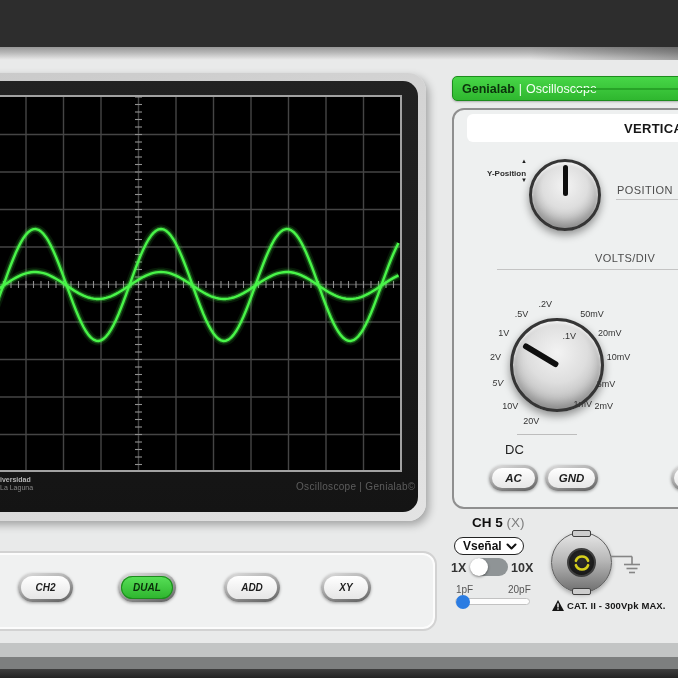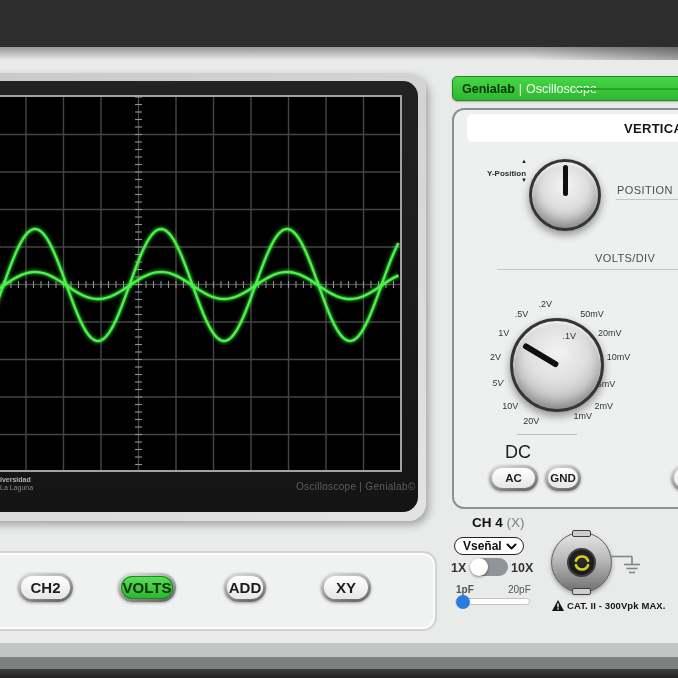--- a/index.html
+++ b/index.html
@@ -58,35 +58,35 @@
   #knob-volts{left:510px;top:318px;width:94px;height:94px;}
   #knob-volts .ptr{top:5px;height:40px;width:5.5px;margin-left:-2.75px;}
 
   .sect-label{position:absolute;font-size:11px;color:#4d4d4d;letter-spacing:.4px;}
   .sect-rule{position:absolute;height:1px;background:#c4c4c4;}
 
   .volts-scale{position:absolute;left:510px;top:318px;width:94px;height:94px;pointer-events:none;}
   .volts-scale span{position:absolute;font-size:9px;color:#333;white-space:nowrap;transform:translate(-50%,-50%);}
 
   .coupling-sep{position:absolute;left:517px;top:434px;width:60px;height:1px;background:#bdbdbd;}
-  .coupling-readout{position:absolute;left:505px;top:442px;font-size:18px;color:#222;}
+  .coupling-readout{position:absolute;left:505px;top:442px;font-size:13px;color:#222;}
 
   
   .pill{position:absolute;border-radius:16px;padding:3px;box-sizing:border-box;
     background:linear-gradient(165deg,#e2e2e2 0%,#a8a8a8 45%,#5c5c5c 100%);
     box-shadow:0 1px 3px rgba(0,0,0,.35);cursor:pointer;}
   .pill-inner{width:100%;height:100%;border-radius:13px;display:flex;align-items:center;justify-content:center;
     background:linear-gradient(180deg,#ffffff 0%,#e6e6e6 100%);
-    font-weight:bold;color:#1d1d1d;}
+    font-weight:bold;color:#1d1d1d;font-style:italic;}
   .pill.active .pill-inner{background:linear-gradient(180deg,#58e058 0%,#2db42d 100%);
     box-shadow:inset 0 0 0 1px #1d8a1d;color:#0a2e0a;}
   .pill.small{height:26px;}
   .pill.small .pill-inner{font-size:11.5px;}
   .pill.mode-btn{height:29px;top:573px;}
-  .pill.mode-btn .pill-inner{font-size:15px;text-align:right;}
+  .pill.mode-btn .pill-inner{font-size:10px;text-align:right;}
 
   
   .ch1-title{position:absolute;left:472px;top:515px;font-size:13.5px;color:#0f0f0f;font-weight:bold;}
   .ch1-title .axis{font-weight:normal;color:#7d7d7d;}
   .src-select{position:absolute;left:454px;top:537px;width:70px;height:18px;border:1.5px solid #242424;
     border-radius:10px;background:#fff;box-sizing:border-box;display:flex;align-items:center;
     padding:0 6px 0 8px;cursor:pointer;}
   .src-select .val{font-size:12px;font-weight:600;color:#101010;flex:1;}
   .tog-label{position:absolute;font-size:12.5px;font-weight:600;color:#333;}
   .toggle{position:absolute;left:471px;top:558px;width:37px;height:18px;border-radius:9px;background:#8f9496;cursor:pointer;}
@@ -318,59 +318,59 @@
       </div>
   </div>
   <div class="volts-scale" id="volts-scale">
       <span style="left: 35.1698px; top: -13.8609px; text-align: right;">.2V</span>
       <span style="left: 59.3608px; top: -13.7553px; margin-top: 32px;">.1V</span>
       <span style="left: 82.1172px; top: -4.09582px;">50mV</span>
       <span style="left: 99.8637px; top: 14.6051px;">20mV</span>
       <span style="left: 108.538px; top: 39.4441px;">10mV</span>
       <span style="left: 96px; top: 65.6438px;">5mV</span>
       <span style="left: 93.792px; top: 87.6757px;">2mV</span>
-      <span style="left: 72.711px; top: 98px;">1mV</span>
+      <span style="left: 72.711px; top: 86px;">1mV</span>
       <span style="left: 21.289px; top: 103.418px;">20V</span>
       <span style="left: 0.208006px; top: 87.6757px;">10V</span>
       <span style="left: -12.2909px; top: 65.127px; font-style: italic;">5V</span>
       <span style="left: -14.5379px; top: 39.4441px;">2V</span>
       <span style="left: -6.14437px; top: 15.0676px;">1V</span>
       <span style="left: 11.4383px; top: -3.78743px;">.5V</span>
     </div>
 
   <div class="coupling-sep"></div>
   <div class="coupling-readout">DC</div>
 
   <div class="pill small" style="left:489px;top:465px;width:49px;">
     <div class="pill-inner">AC</div>
   </div>
-  <div class="pill small" style="left:545px;top:465px;width:36px;">
+  <div class="pill small" style="left:545px;top:465px;width:53px;">
     <div class="pill-inner">GND</div>
   </div>
   <div class="pill small" style="left:671px;top:465px;width:50px;">
     <div class="pill-inner">DC</div>
   </div>
 
   <div class="ch1-title">
-    <span>CH 4</span>
+    <span>CH 5</span>
     <span class="axis"> <span>(X)</span></span>
   </div>
   <div class="src-select">
     <span class="val">Vseñal</span>
     <svg width="11" height="7" viewBox="0 0 11 7">
       <polyline points="1.5,1.5 5.5,5.5 9.5,1.5" fill="none" stroke="#111" stroke-width="2" stroke-linecap="round" stroke-linejoin="round"></polyline>
     </svg>
   </div>
   <div class="tog-label" style="left:451px;top:561px;">1X</div>
   <div class="toggle">
     <div class="tknob"></div>
   </div>
   <div class="tog-label" style="left:511px;top:561px;">10X</div>
 
-  <div class="cap-label" style="left:456px;top:584px;font-weight:bold;">1pF</div>
+  <div class="cap-label" style="left:456px;top:584px;">1pF</div>
   <div class="cap-label" style="left:508px;top:584px;">20pF</div>
   <div class="slider-track"></div>
   <div class="slider-thumb"></div>
 
   <div class="bnc">
     <div class="outer"></div>
     <div class="tab top"></div>
     <div class="tab bot"></div>
     <div class="inner"></div>
     <svg width="20" height="20" viewBox="0 0 20 20">
@@ -394,23 +394,23 @@
       <rect x="5.3" y="8.3" width="1.4" height="1.4" fill="#fff"></rect>
     </svg>
     <span class="wtxt">CAT. II - 300Vpk MAX.</span>
   </div>
 
   <div class="mode-panel"></div>
   <div class="pill mode-btn" style="left:18px;width:55px;">
     <div class="pill-inner">CH2</div>
   </div>
   <div class="pill mode-btn active" style="left:118px;width:58px;">
-    <div class="pill-inner">VOLTS</div>
-  </div>
-  <div class="pill mode-btn" style="left:224px;width:42px;">
+    <div class="pill-inner">DUAL</div>
+  </div>
+  <div class="pill mode-btn" style="left:224px;width:56px;">
     <div class="pill-inner">ADD</div>
   </div>
   <div class="pill mode-btn" style="left:321px;width:50px;">
     <div class="pill-inner">XY</div>
   </div>
 
   <div class="bottom-band1"></div>
   <div class="bottom-band2"></div>
   <div class="bottom-band3"></div>
 

